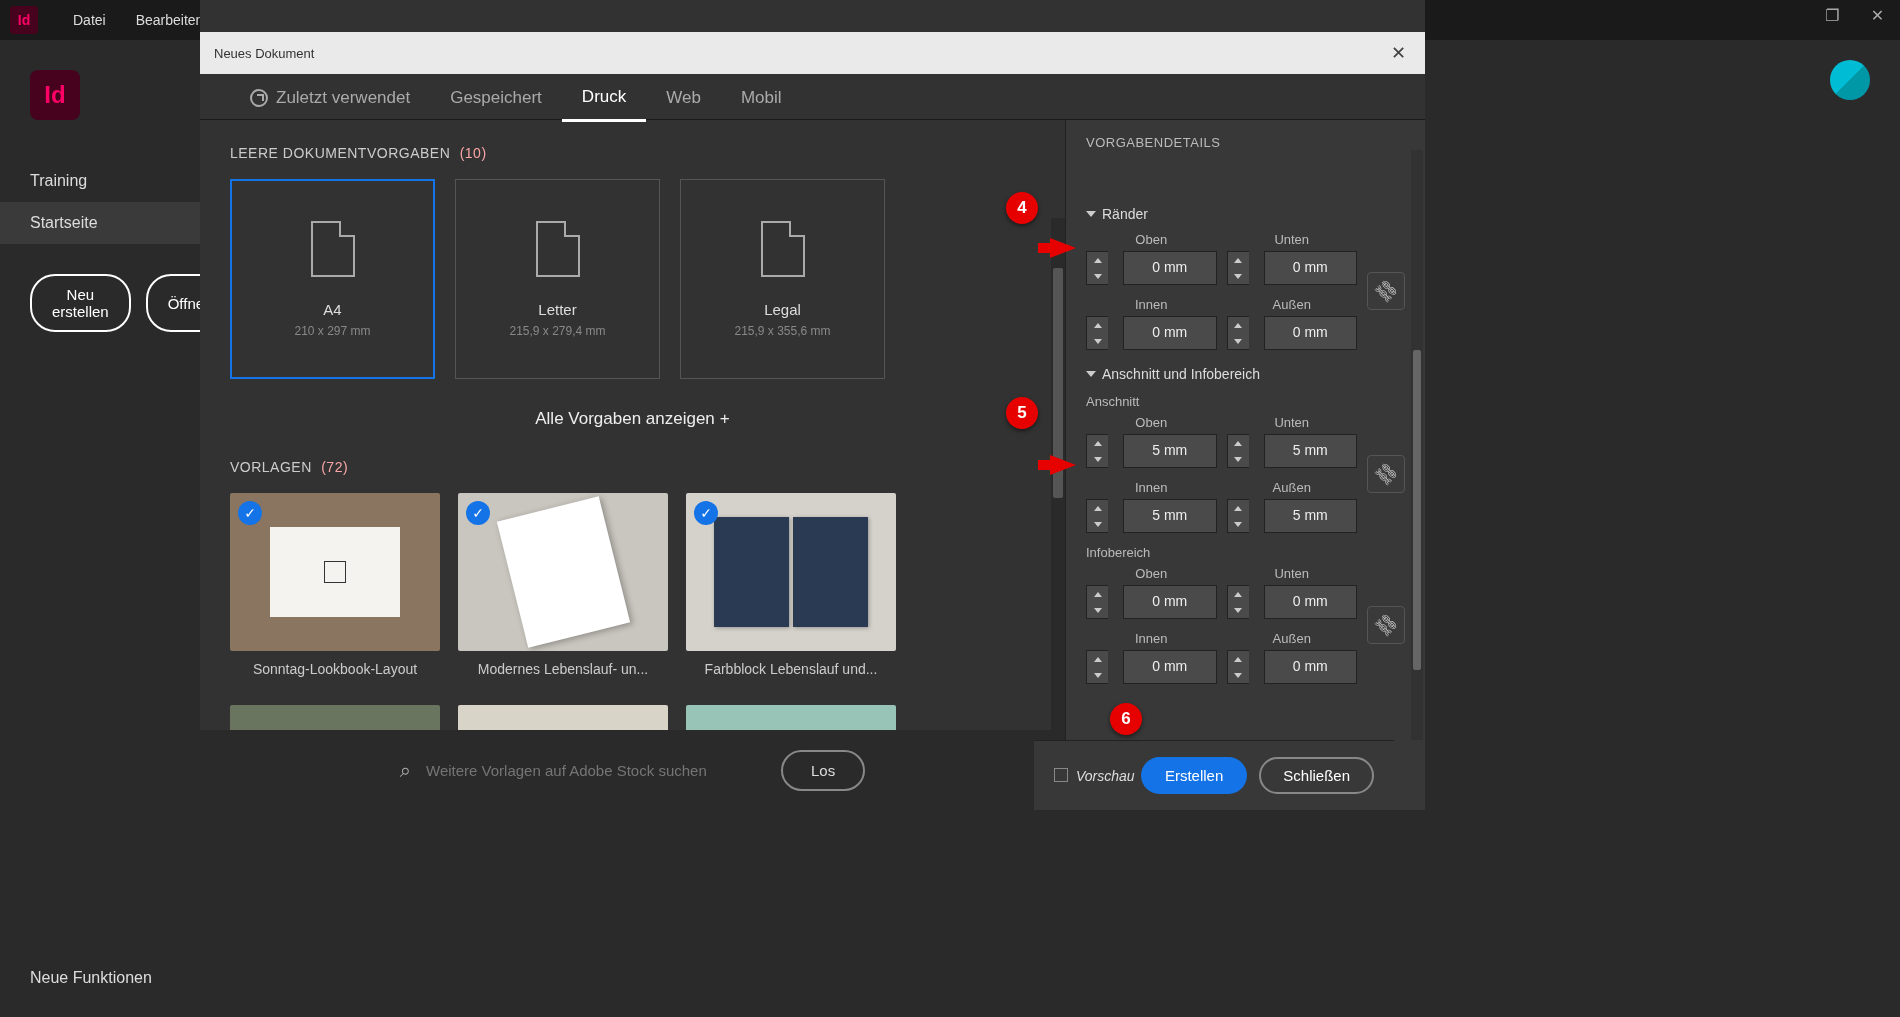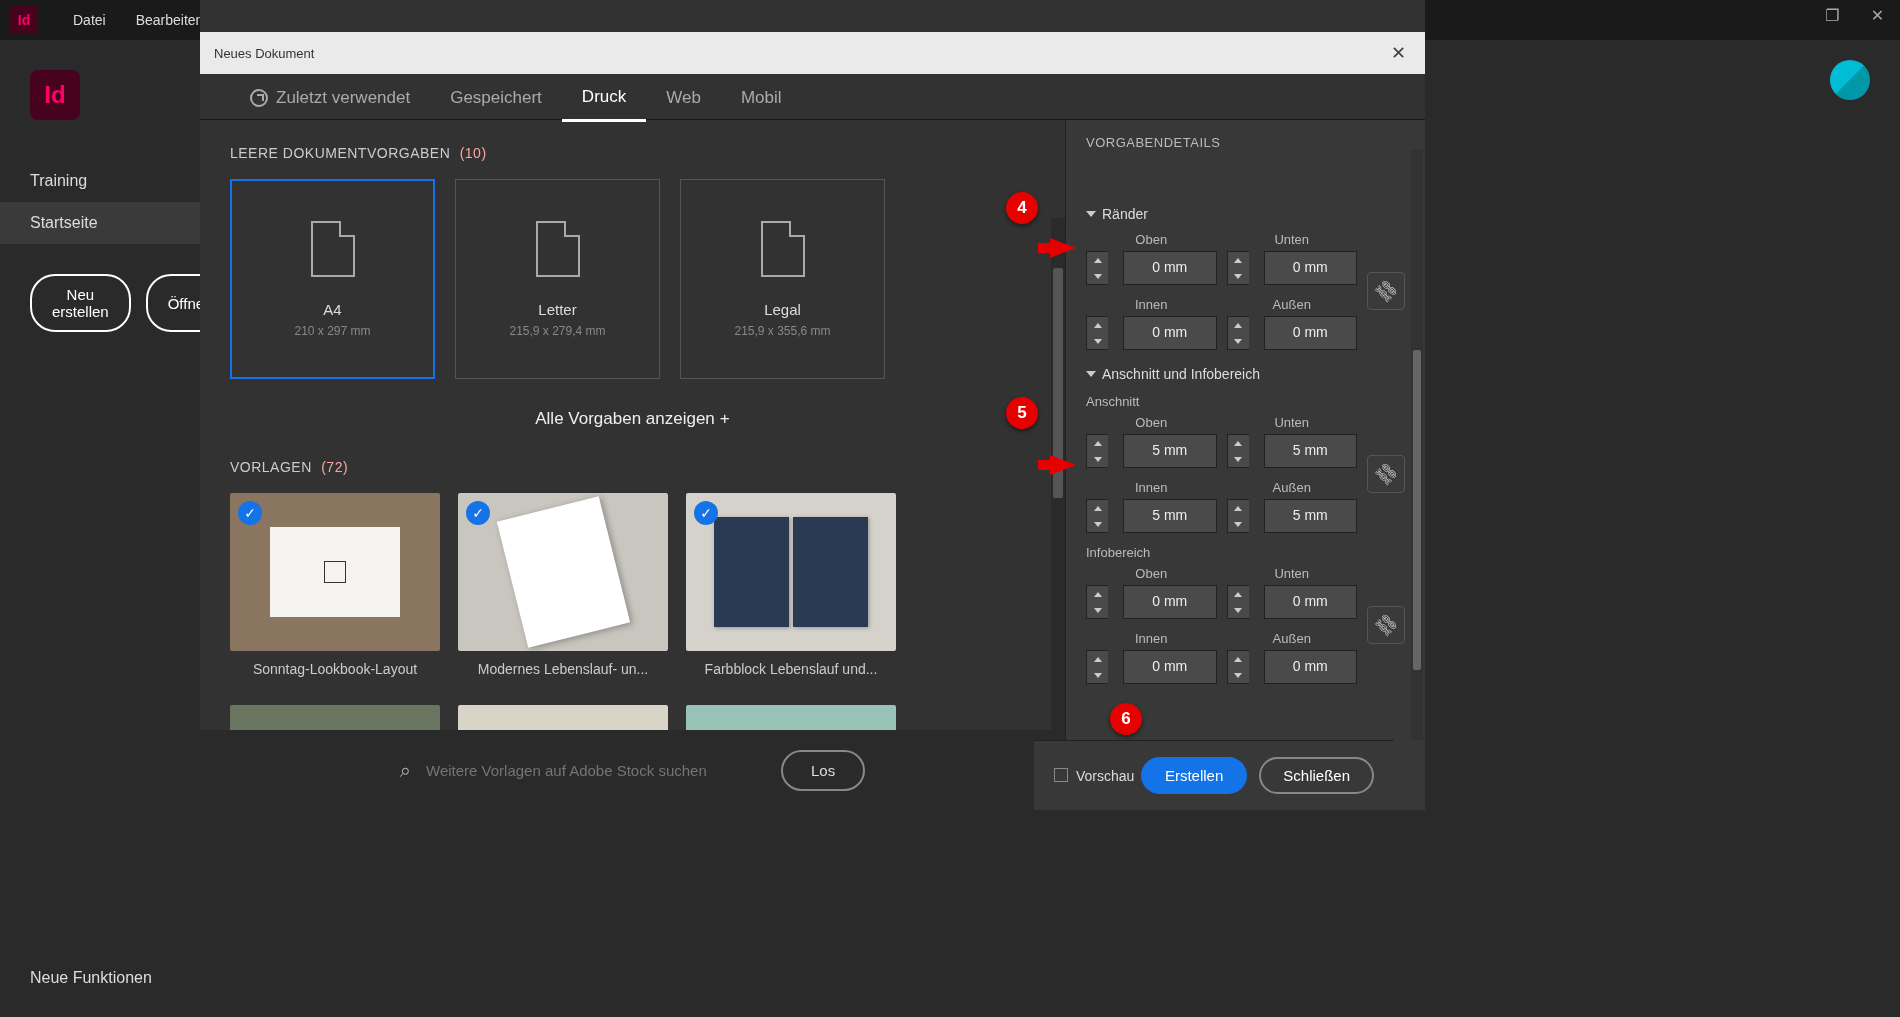--- a/index.html
+++ b/index.html
@@ -83,21 +83,21 @@
 .stepper-btn { height: 16px; display: flex; align-items: center; justify-content: center; cursor: pointer; }
 .stepper-btn .up { width: 0; height: 0; border-left: 4px solid transparent; border-right: 4px solid transparent; border-bottom: 5px solid #ccc; }
 .stepper-btn .down { width: 0; height: 0; border-left: 4px solid transparent; border-right: 4px solid transparent; border-top: 5px solid #ccc; }
 .stepper-val { flex: 1; background: #4a4a4a; border: 1px solid #222; padding: 7px 10px; font-size: 14px; color: #eee; min-width: 70px; margin-left: 15px; }
 .link-btn { width: 38px; height: 38px; border: 1px solid #555; border-radius: 4px; background: #3a3a3a; display: flex; align-items: center; justify-content: center; cursor: pointer; align-self: center; grid-row: span 2; }
 .link-icon { font-size: 18px; color: #ccc; transform: rotate(-45deg); }
 .link-icon.broken { position: relative; }
 .sub-label { font-size: 13px; color: #bbb; margin: 12px 0 6px; }
 
 .dialog-footer { position: absolute; bottom: 0; left: 834px; width: 360px; height: 70px; background: #383838; display: flex; align-items: center; justify-content: space-between; padding: 0 20px; border-top: 1px solid #222; }
-.footer-left { display: flex; align-items: flex-start; gap: 8px; color: #ddd; font-size: 14px; }
+.footer-left { display: flex; align-items: flex-start; gap: 8px; color: #ddd; font-size: 14px; font-style: italic; }
 .chk { width: 14px; height: 14px; border: 1px solid #888; }
 .footer-btns { display: flex; gap: 12px; }
 .btn-primary { background: #1473e6; color: #fff; border: none; border-radius: 20px; padding: 10px 24px; font-size: 15px; cursor: pointer; font-weight: 500; }
 .btn-secondary { background: #383838; color: #fff; border: 2px solid #888; border-radius: 20px; padding: 8px 22px; font-size: 15px; cursor: pointer; font-weight: 500; }
 
 
 .anno-badge { position: absolute; width: 32px; height: 32px; border-radius: 50%; background: #e60000; color: #fff; display: flex; align-items: center; justify-content: center; font-weight: bold; font-size: 17px; z-index: 100; box-shadow: 0 2px 4px rgba(0,0,0,.5); }
 .anno-arrow { position: absolute; width: 0; height: 0; border-top: 10px solid transparent; border-bottom: 10px solid transparent; border-left: 26px solid #e60000; z-index: 100; }
 .anno-arrow::before { content: ""; position: absolute; left: -38px; top: -5px; width: 14px; height: 10px; background: #e60000; }
 

